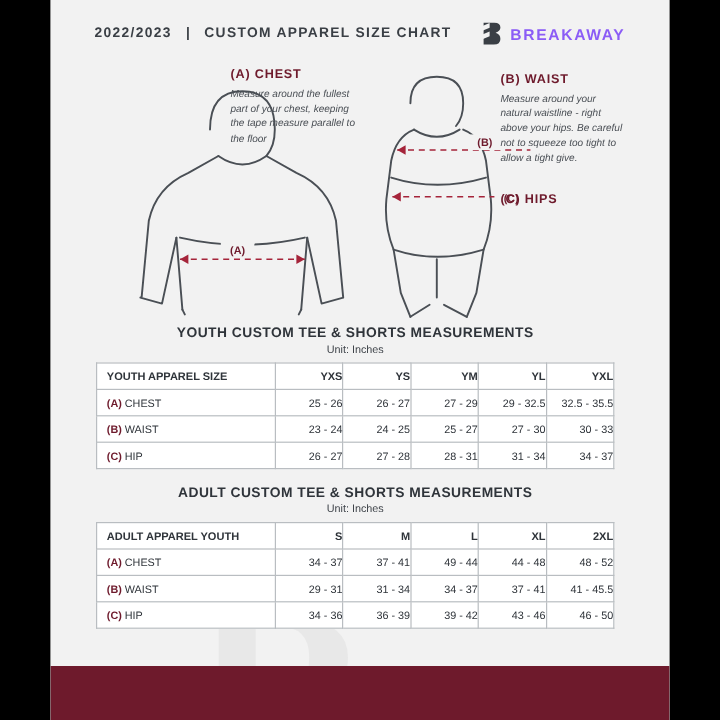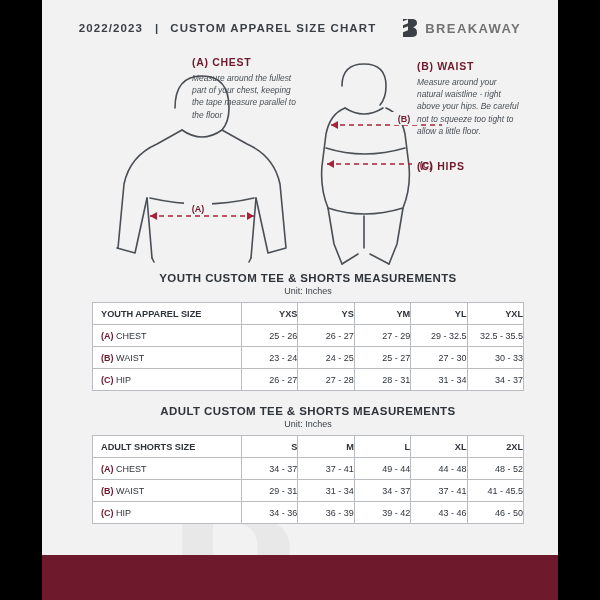--- a/index.html
+++ b/index.html
@@ -74,21 +74,21 @@
   .brand {
     display: flex;
     align-items: center;
     gap: 7px;
     margin-left: 14px;
   }
   .brand-name {
     font-size: 13px;
     font-weight: 700;
     letter-spacing: 1.4px;
-    color: #737373;
+    color: #8b5cf6;
   }
 
   
   .diagram {
     position: absolute;
     left: 0;
     top: 48px;
     width: 100%;
     height: 222px;
   }
@@ -109,21 +109,21 @@
     position: absolute;
     width: 104px;
   }
   .c-chest { left: 150px; top: 8px; }
   .c-waist { left: 375px; top: 12px; }
   .c-hips  { left: 375px; top: 112px; }
 
   
   .section {
     position: absolute;
-    left: 50px;
+    left: 38px;
     width: 432px;
   }
   .sec-youth { top: 272px; }
   .sec-adult { top: 405px; }
   .tbl-title {
     text-align: center;
     font-size: 11.5px;
     font-weight: 700;
     letter-spacing: 0.4px;
     color: #2f343a;
@@ -245,21 +245,21 @@
         </g>
       </svg>
 
       <div class="callout c-chest">
         <div class="callout-title">(A) CHEST</div>
         <div class="callout-body">Measure around the fullest part of your chest, keeping the tape measure parallel to the floor</div>
       </div>
 
       <div class="callout c-waist">
         <div class="callout-title">(B) WAIST</div>
-        <div class="callout-body">Measure around your natural waistline - right above your hips. Be careful not to squeeze too tight to allow a little floor.</div>
+        <div class="callout-body">Measure around your natural waistline - right above your hips. Be careful not to squeeze too tight to allow a tight give.</div>
       </div>
 
       <div class="callout c-hips">
         <div class="callout-title">(C) HIPS</div>
       </div>
     </div>
 
     <div class="section sec-youth">
       <div class="tbl-title">YOUTH CUSTOM TEE &amp; SHORTS MEASUREMENTS</div>
       <div class="tbl-sub">Unit: Inches</div>
@@ -302,21 +302,21 @@
         </tbody>
       </table>
     </div>
 
     <div class="section sec-adult">
       <div class="tbl-title">ADULT CUSTOM TEE &amp; SHORTS MEASUREMENTS</div>
       <div class="tbl-sub">Unit: Inches</div>
       <table>
         <thead>
           <tr>
-            <th class="rowhead">ADULT SHORTS SIZE</th>
+            <th class="rowhead">ADULT APPAREL YOUTH</th>
             <th>S</th>
             <th>M</th>
             <th>L</th>
             <th>XL</th>
             <th>2XL</th>
           </tr>
         </thead>
         <tbody>
           <tr>
             <td class="rowhead"><span class="tag">(A)</span> <span>CHEST</span></td>

